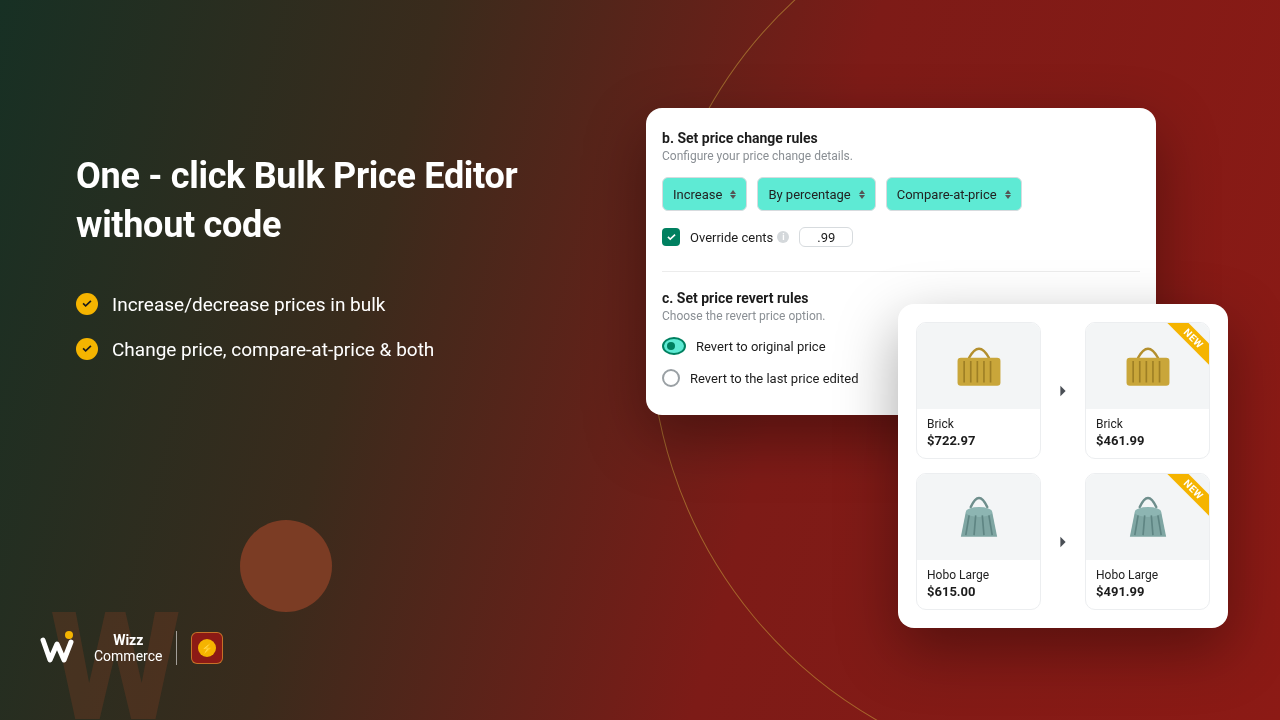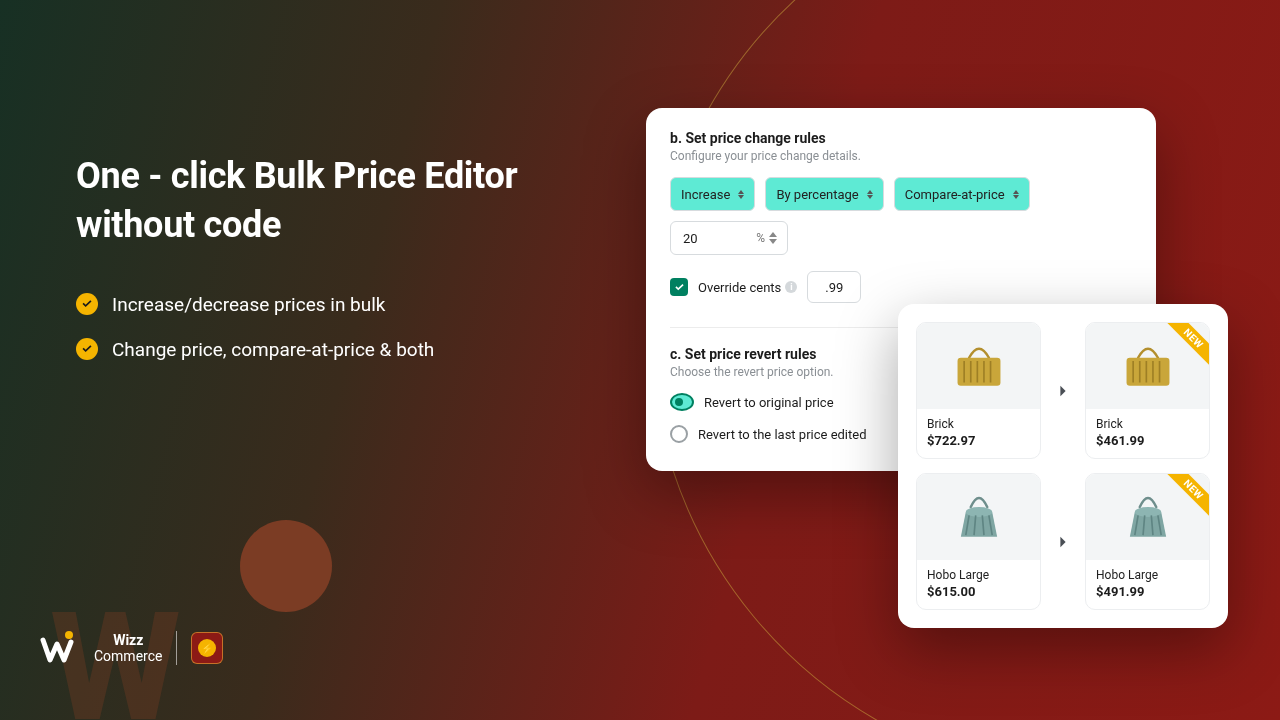--- a/index.html
+++ b/index.html
@@ -108,21 +108,21 @@
   .card {
     position: absolute;
     background: #ffffff;
     border-radius: 16px;
     box-shadow: 0 22px 60px rgba(0,0,0,.35);
     color: #1c1c1c;
   }
   .cfg {
     left: 646px; top: 108px;
     width: 510px;
-    padding: 22px 24px 28px;
+    padding: 22px 16px 28px;
   }
   .sec-title { font-size: 14px; font-weight: 700; }
   .sec-sub   { font-size: 12px; color: #8a8f94; margin-top: 3px; }
 
   .sel-row { display:flex; gap:10px; margin-top:14px; flex-wrap:wrap; }
   .sel {
     display:flex; align-items:center; gap:8px;
     height: 34px;
     padding: 0 10px;
     border:1px solid #d7dbde;
@@ -154,21 +154,21 @@
     width:18px; height:18px; border-radius:4px; background:#008060;
     display:flex; align-items:center; justify-content:center;
   }
   .cb svg{ width:11px; height:11px; }
   .override-row label { font-size:13px; display:flex; align-items:center; gap:4px;}
   .override-row .info {
     width:12px;height:12px;border-radius:50%;background:#d4d8db; font-size:9px;
     display:flex;align-items:center;justify-content:center;color:#fff; font-weight:700;
   }
   .cents {
-    height:32px; width:54px; border:1px solid #d7dbde; border-radius:6px;
+    height:20px; width:54px; border:1px solid #d7dbde; border-radius:6px;
     display:flex; align-items:center; justify-content:center; font-size:13px;
   }
 
   .divider { height:1px; background:#ececec; margin:24px 0 18px; }
 
   .radio-row{ display:flex; align-items:center; gap:10px; margin-top:14px; font-size:13px;}
   .radio { width:18px; height:18px; border-radius:50%; border:2px solid #9aa0a4; position:relative;}
   .radio.sel { border-color:#008060; }
   .radio.sel::after{
     content:""; position:absolute; left:3px; top:3px; width:8px; height:8px;
@@ -279,28 +279,20 @@
         <div class="sel">
           <span>By percentage</span>
           <span class="caret">
               <span class="up"></span>
               <span class="dn"></span>
             </span>
         </div>
         <div class="sel">
           <span>Compare-at-price</span>
           <span class="caret">
-              <span class="up"></span>
-              <span class="dn"></span>
-            </span>
-        </div>
-        <div class="num">
-          <span>20</span>
-          <span class="unit">%</span>
-          <span class="spin">
               <span class="up"></span>
               <span class="dn"></span>
             </span>
         </div>
       </div>
 
       <div class="override-row">
         <div class="cb">
           <svg viewBox="0 0 16 16">
               <path fill="#fff" d="M6.2 12 2 7.9l1.6-1.6 2.6 2.6L12.4 3l1.6 1.6z"></path>

